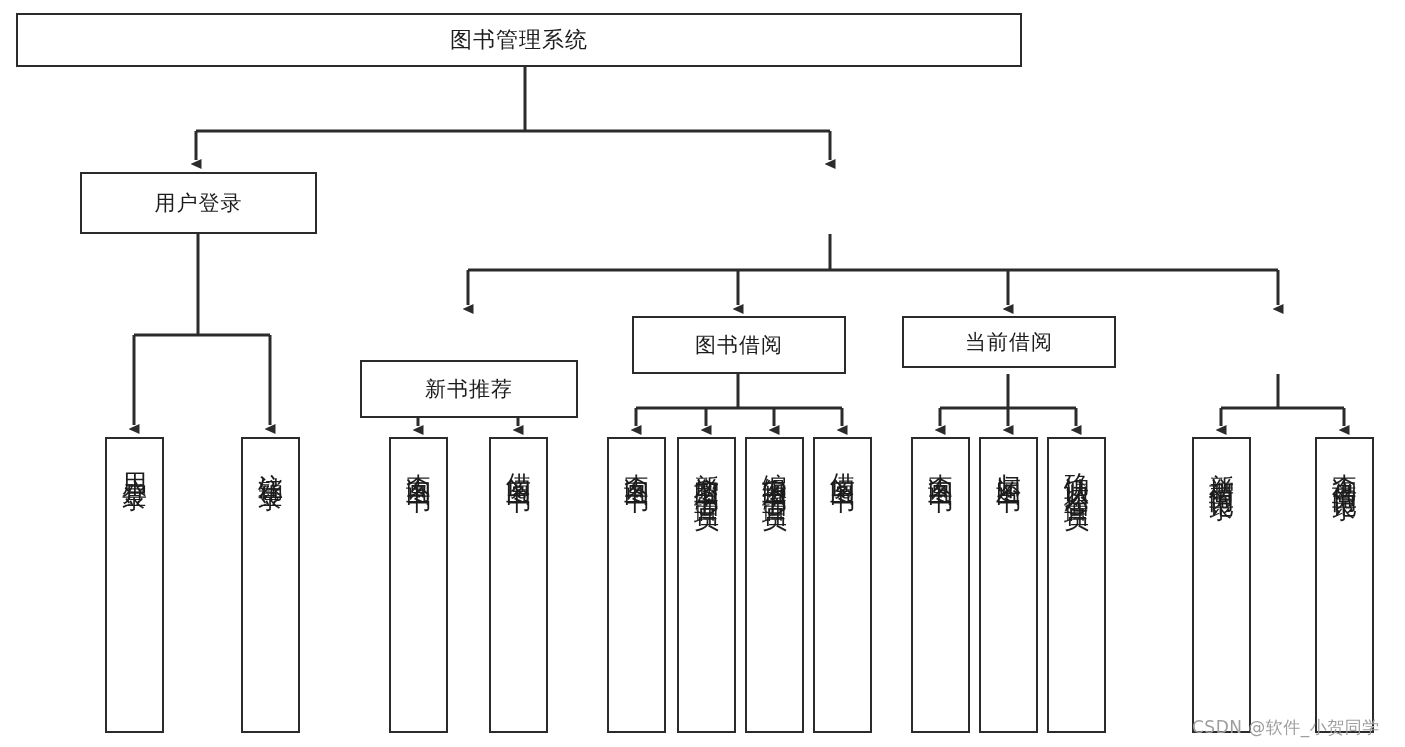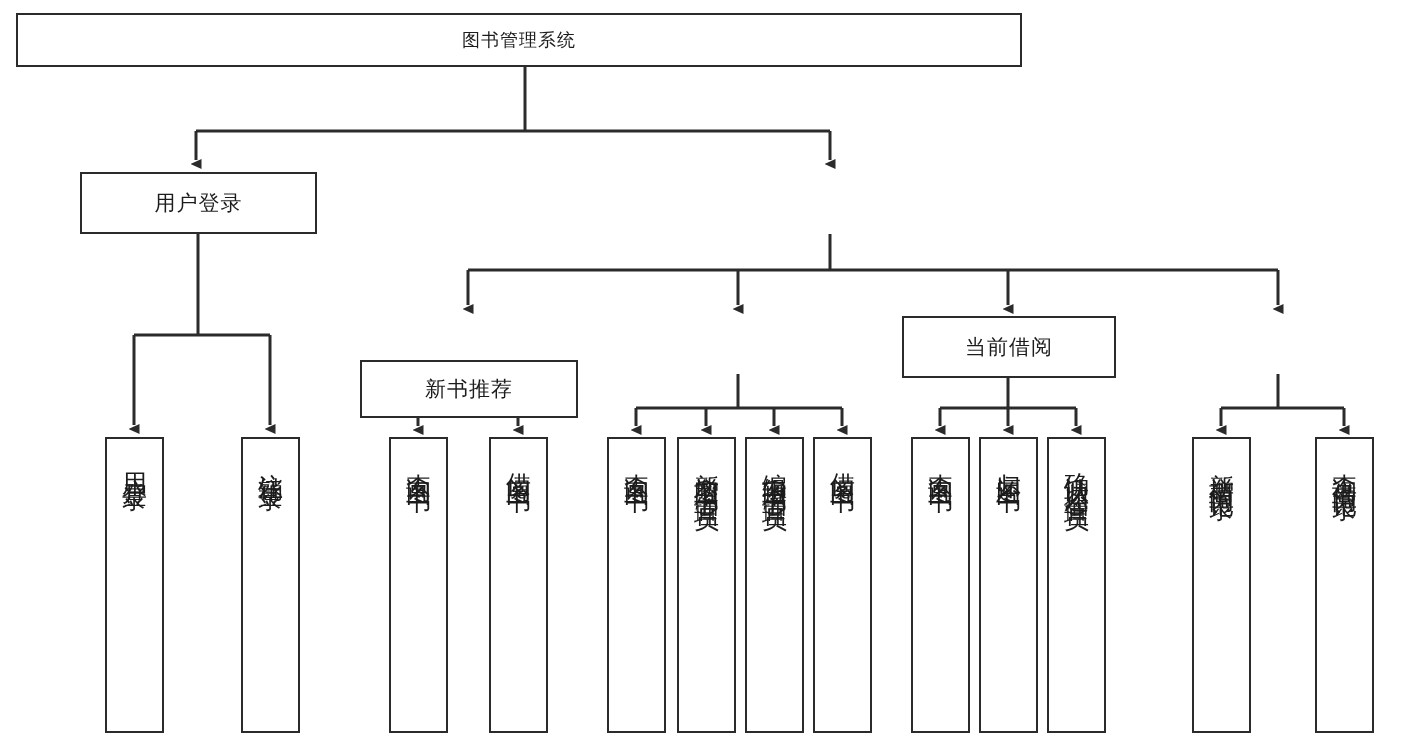--- a/index.html
+++ b/index.html
@@ -41,21 +41,21 @@
     letter-spacing: 1px;
     line-height: 1.18;
     text-align: center;
     white-space: nowrap;
   }
   
   .node.horiz .label {
     font-size: 21px;
   }
   .node.root .label {
-    font-size: 18px;
+    font-size: 22px;
   }
   
   .node.vert {
     align-items: flex-start;
     justify-content: center;
     padding-top: 14px;
   }
   .node.vert .label {
     writing-mode: vertical-rl;
     text-orientation: upright;
@@ -134,21 +134,24 @@
     <span class="label">图书管理系统</span>
   </div>
 
   <div class="node horiz" style="left:80px; top:172px; width:237px; height:62px;">
     <span class="label">用户登录</span>
   </div>
 
   <div class="node horiz" style="left:360px; top:316px; width:218px; height:58px;margin-top:44px;">
     <span class="label">新书推荐</span>
   </div>
-  <div class="node horiz" style="left:902px; top:316px; width:214px; height:62px;font-family:Liberation Serif, serif;">
+  <div class="node horiz" style="left:632px; top:316px; width:214px; height:58px;">
+    <span class="label">图书借阅</span>
+  </div>
+  <div class="node horiz" style="left:902px; top:316px; width:214px; height:52px;font-family:Liberation Serif, serif;">
     <span class="label">当前借阅</span>
   </div>
 
   <div class="node vert" style="left:105px; top:437px; width:59px; height:296px;">
     <span class="label">用户登录</span>
   </div>
   <div class="node vert" style="left:241px; top:437px; width:59px; height:296px;">
     <span class="label">注销登录</span>
   </div>
 
@@ -182,14 +185,15 @@
     <span class="label">确认归还（管理员）</span>
   </div>
 
   <div class="node vert" style="left:1192px; top:437px; width:59px; height:296px;">
     <span class="label">新增借阅记录</span>
   </div>
   <div class="node vert" style="left:1315px; top:437px; width:59px; height:296px;">
     <span class="label">查询借阅记录</span>
   </div>
 
+  <div class="watermark">CSDN @软件_小贺同学</div>
 
 </div>
 
 </body></html>

